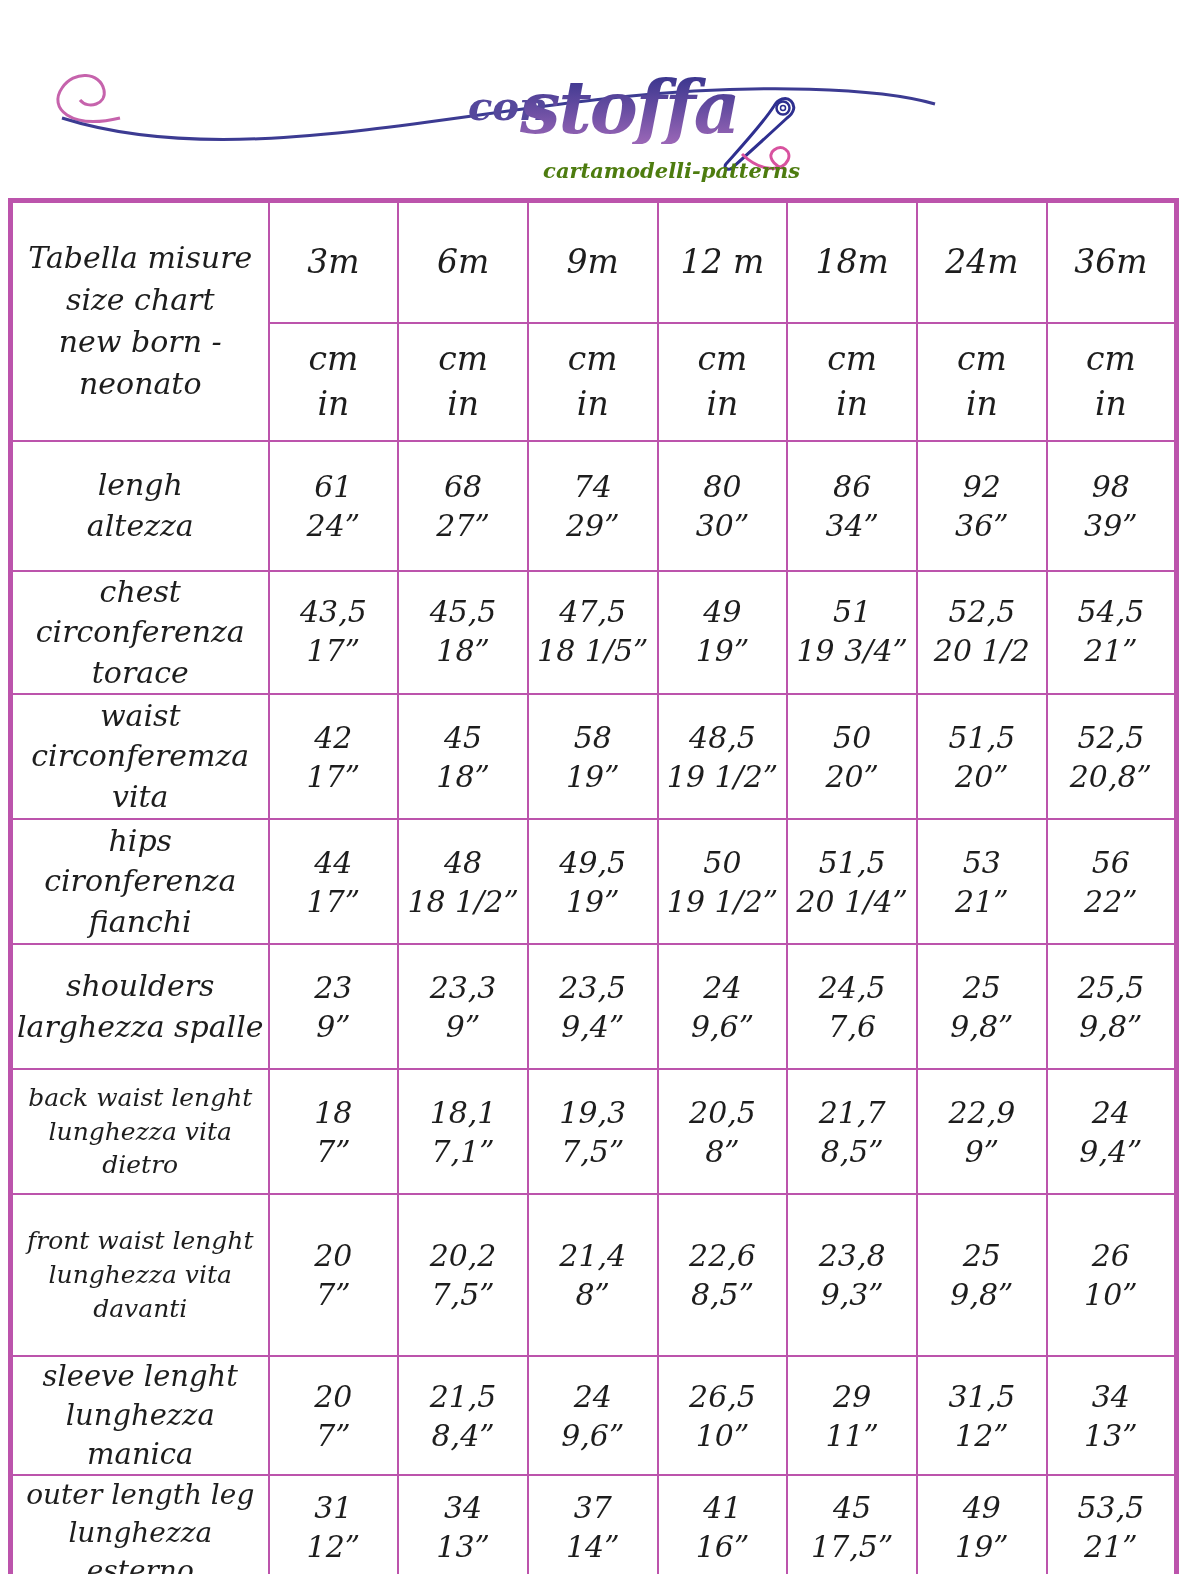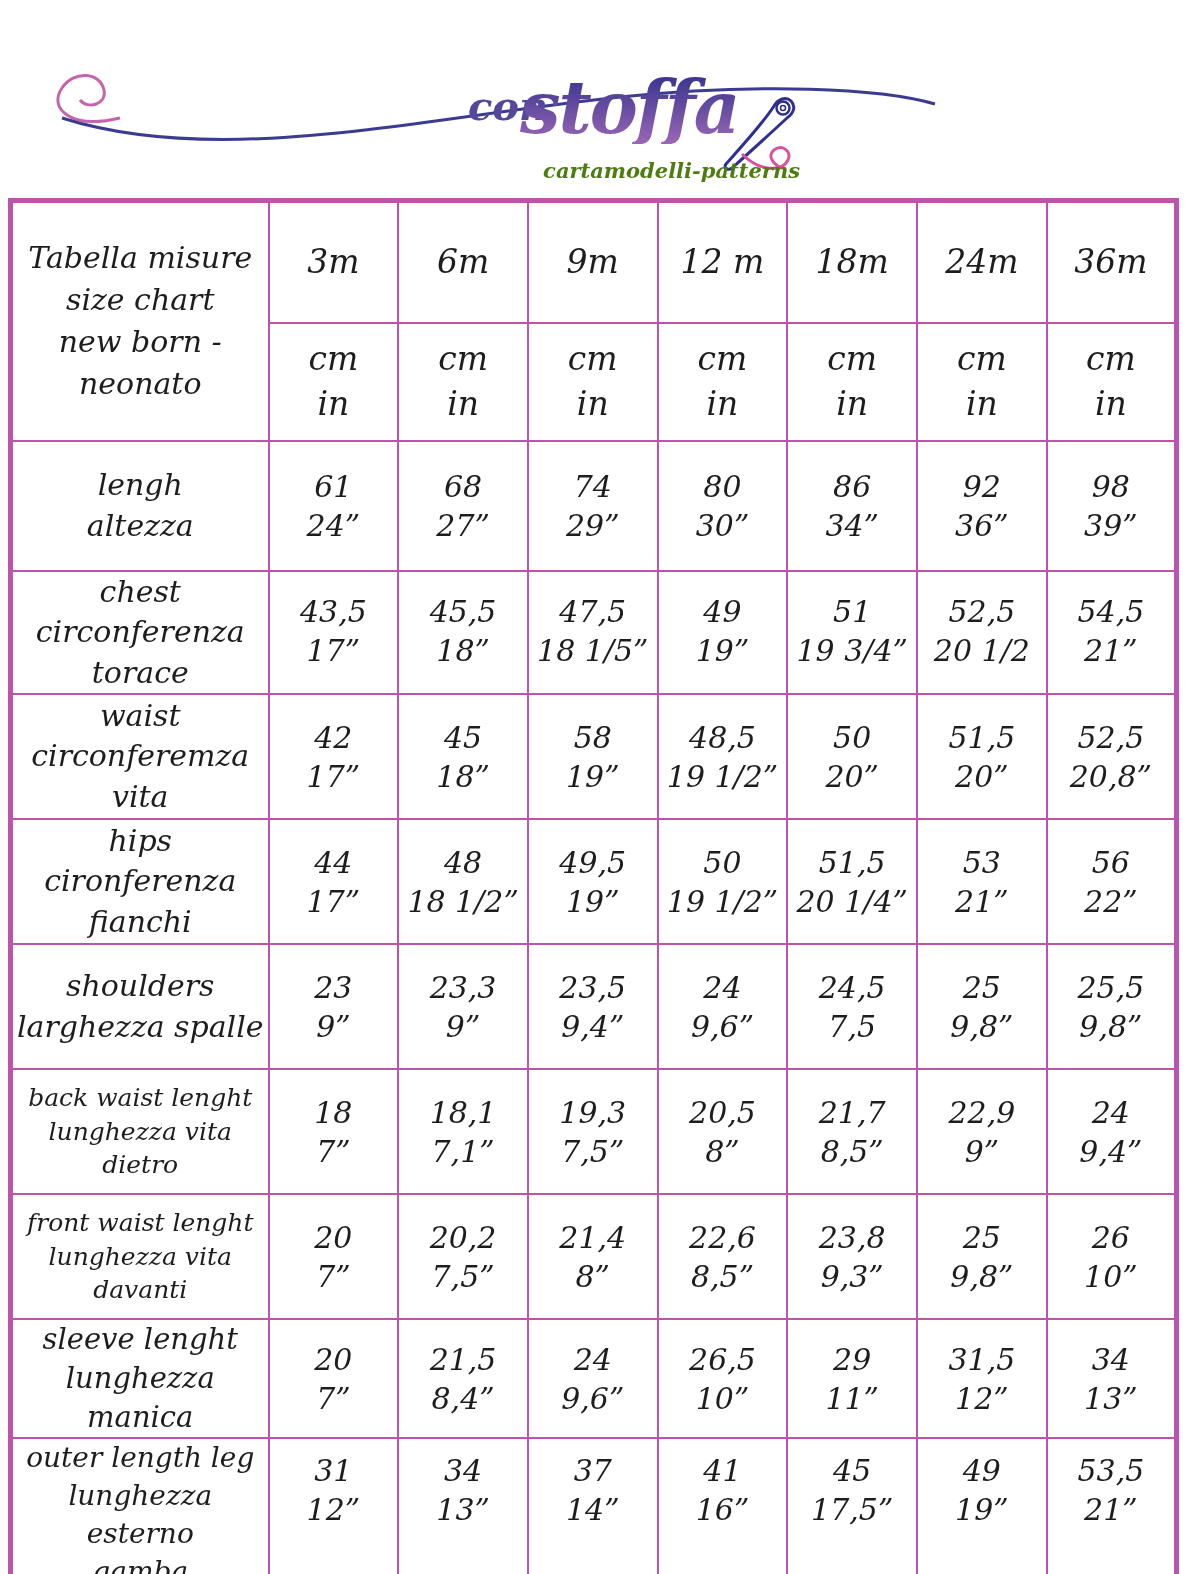--- a/index.html
+++ b/index.html
@@ -199,21 +199,21 @@
 larghezza spalle</th>
         <td class="value-cell">23
 9”</td>
         <td class="value-cell">23,3
 9”</td>
         <td class="value-cell">23,5
 9,4”</td>
         <td class="value-cell">24
 9,6”</td>
         <td class="value-cell">24,5
-7,5</td>
+7,6</td>
         <td class="value-cell">25
 9,8”</td>
         <td class="value-cell">25,5
 9,8”</td>
       </tr>
       <tr style="height: 125px;">
         <th class="label-cell" style="font-size: 25px;">back waist lenght
 lunghezza vita dietro</th>
         <td class="value-cell">18
 7”</td>
@@ -223,21 +223,21 @@
 7,5”</td>
         <td class="value-cell">20,5
 8”</td>
         <td class="value-cell">21,7
 8,5”</td>
         <td class="value-cell">22,9
 9”</td>
         <td class="value-cell">24
 9,4”</td>
       </tr>
-      <tr style="height: 125px;">
+      <tr style="height: 162px;">
         <th class="label-cell" style="font-size: 25px;">front waist lenght
 lunghezza vita davanti</th>
         <td class="value-cell">20
 7”</td>
         <td class="value-cell">20,2
 7,5”</td>
         <td class="value-cell">21,4
 8”</td>
         <td class="value-cell">22,6
 8,5”</td>

